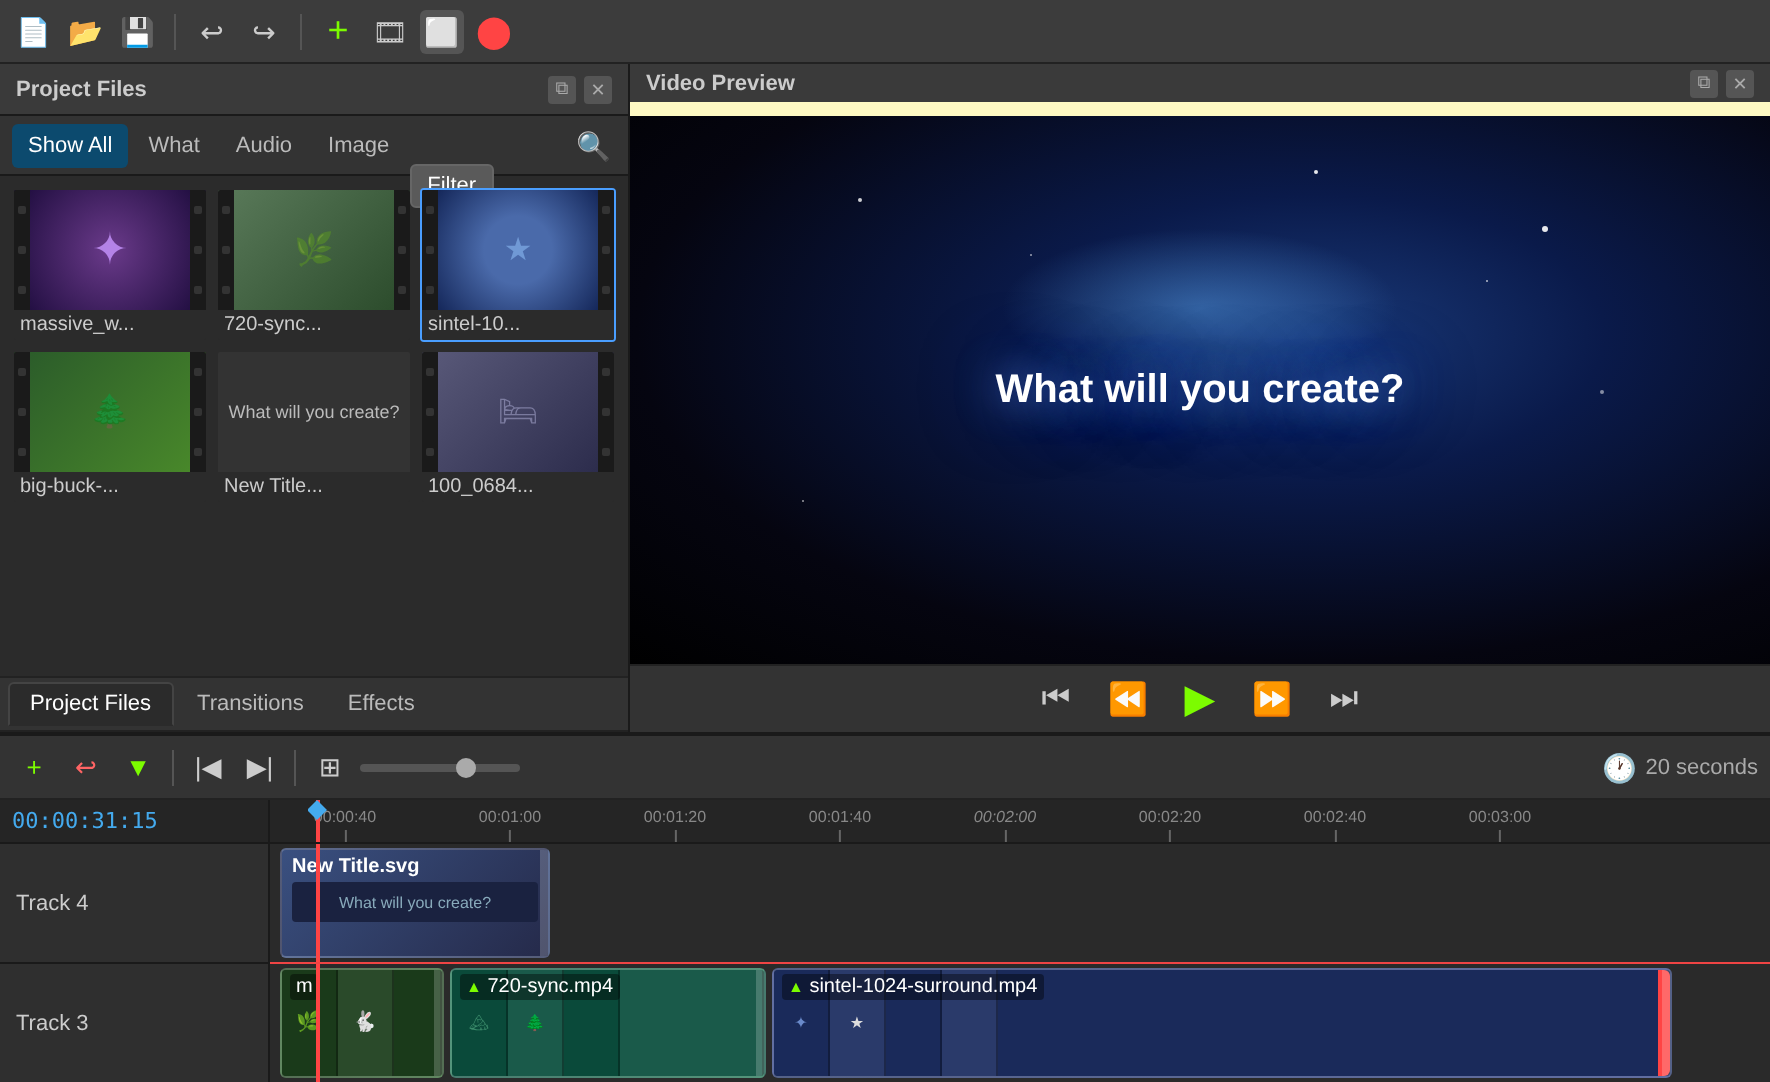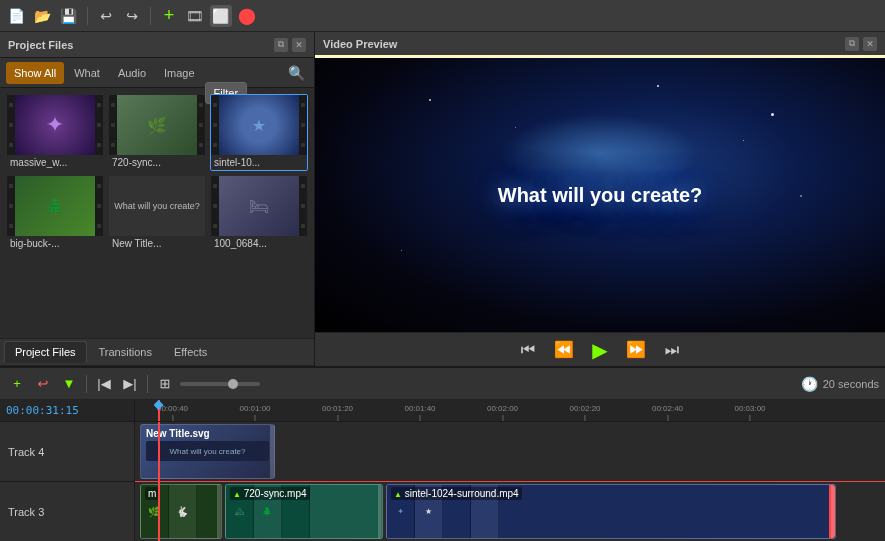--- a/index.html
+++ b/index.html
@@ -98,21 +98,21 @@
       padding: 2px 8px;
       background: transparent;
       border: none;
       color: #bbb;
       cursor: pointer;
       font-size: 11px;
       border-radius: 3px;
       height: 22px;
     }
     .filter-tab.active {
-      background: #a16207;
+      background: #0c4a6e;
       color: #fff;
     }
     .filter-tab.filter-special {
       background: #5a5a5a;
       color: #fff;
       border: 1px solid #666;
       margin-top: 40px;
     }
     .filter-search-btn {
       margin-left: auto;
@@ -241,21 +241,21 @@
     
     .right-panel {
       flex: 1;
       display: flex;
       flex-direction: column;
       background: #2b2b2b;
     }
 
     .preview-header {
       background: #3a3a3a;
-      border-bottom: 3px solid #fef9c3;
+      border-bottom: 7px solid #fef9c3;
       height: 26px;
       display: flex;
       align-items: center;
       padding: 0 8px;
       justify-content: space-between;
       flex-shrink: 0;
     }
 
     .preview-area {
       flex: 1;
@@ -773,21 +773,21 @@
             <div class="tick"></div>
           </div>
           <div class="ruler-mark" style="left:27%;">
             <span class="label" style="font-size:8px;color:#888;">00:01:20</span>
             <div class="tick"></div>
           </div>
           <div class="ruler-mark" style="left:38%;">
             <span class="label" style="font-size:8px;color:#888;">00:01:40</span>
             <div class="tick"></div>
           </div>
-          <div class="ruler-mark" style="left:49%;">
+          <div class="ruler-mark" style="left:49%;font-style:italic;">
             <span class="label" style="font-size:8px;color:#888;">00:02:00</span>
             <div class="tick"></div>
           </div>
           <div class="ruler-mark" style="left:60%;">
             <span class="label" style="font-size:8px;color:#888;">00:02:20</span>
             <div class="tick"></div>
           </div>
           <div class="ruler-mark" style="left:71%;">
             <span class="label" style="font-size:8px;color:#888;">00:02:40</span>
             <div class="tick"></div>

